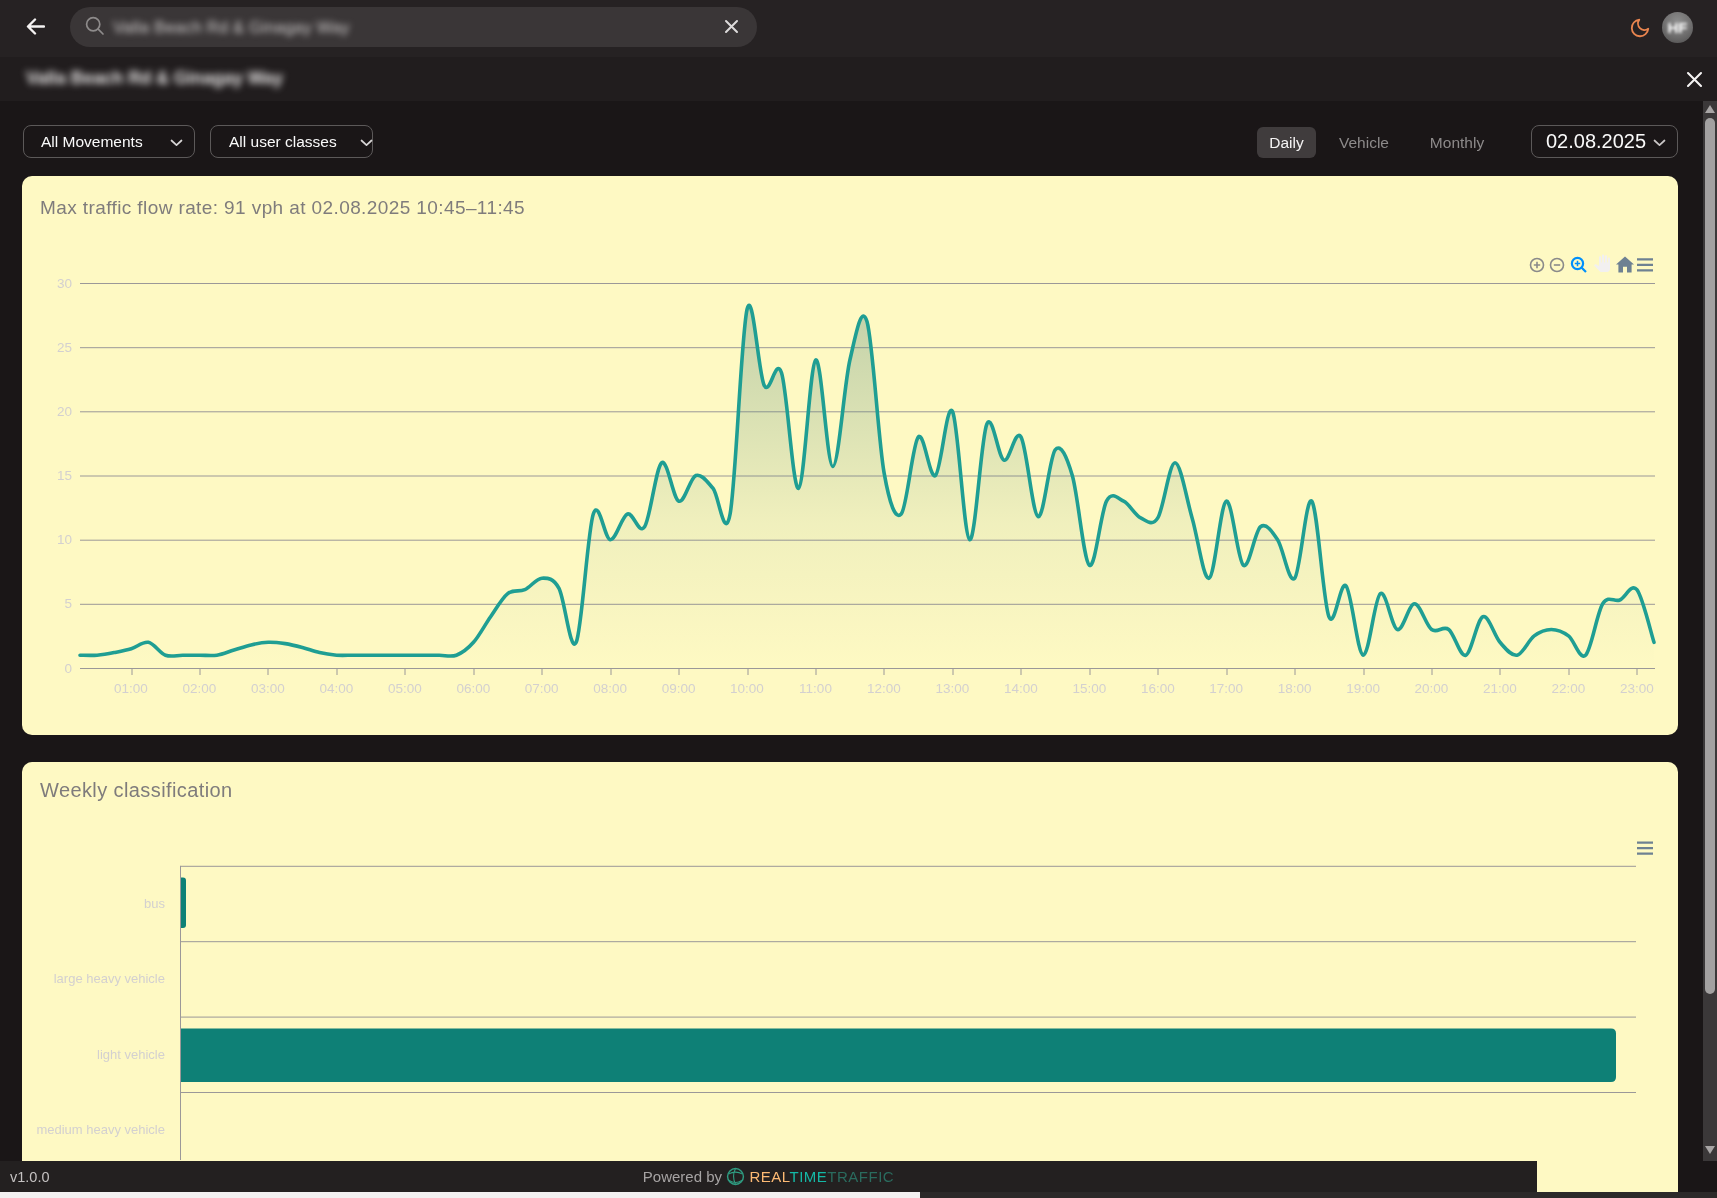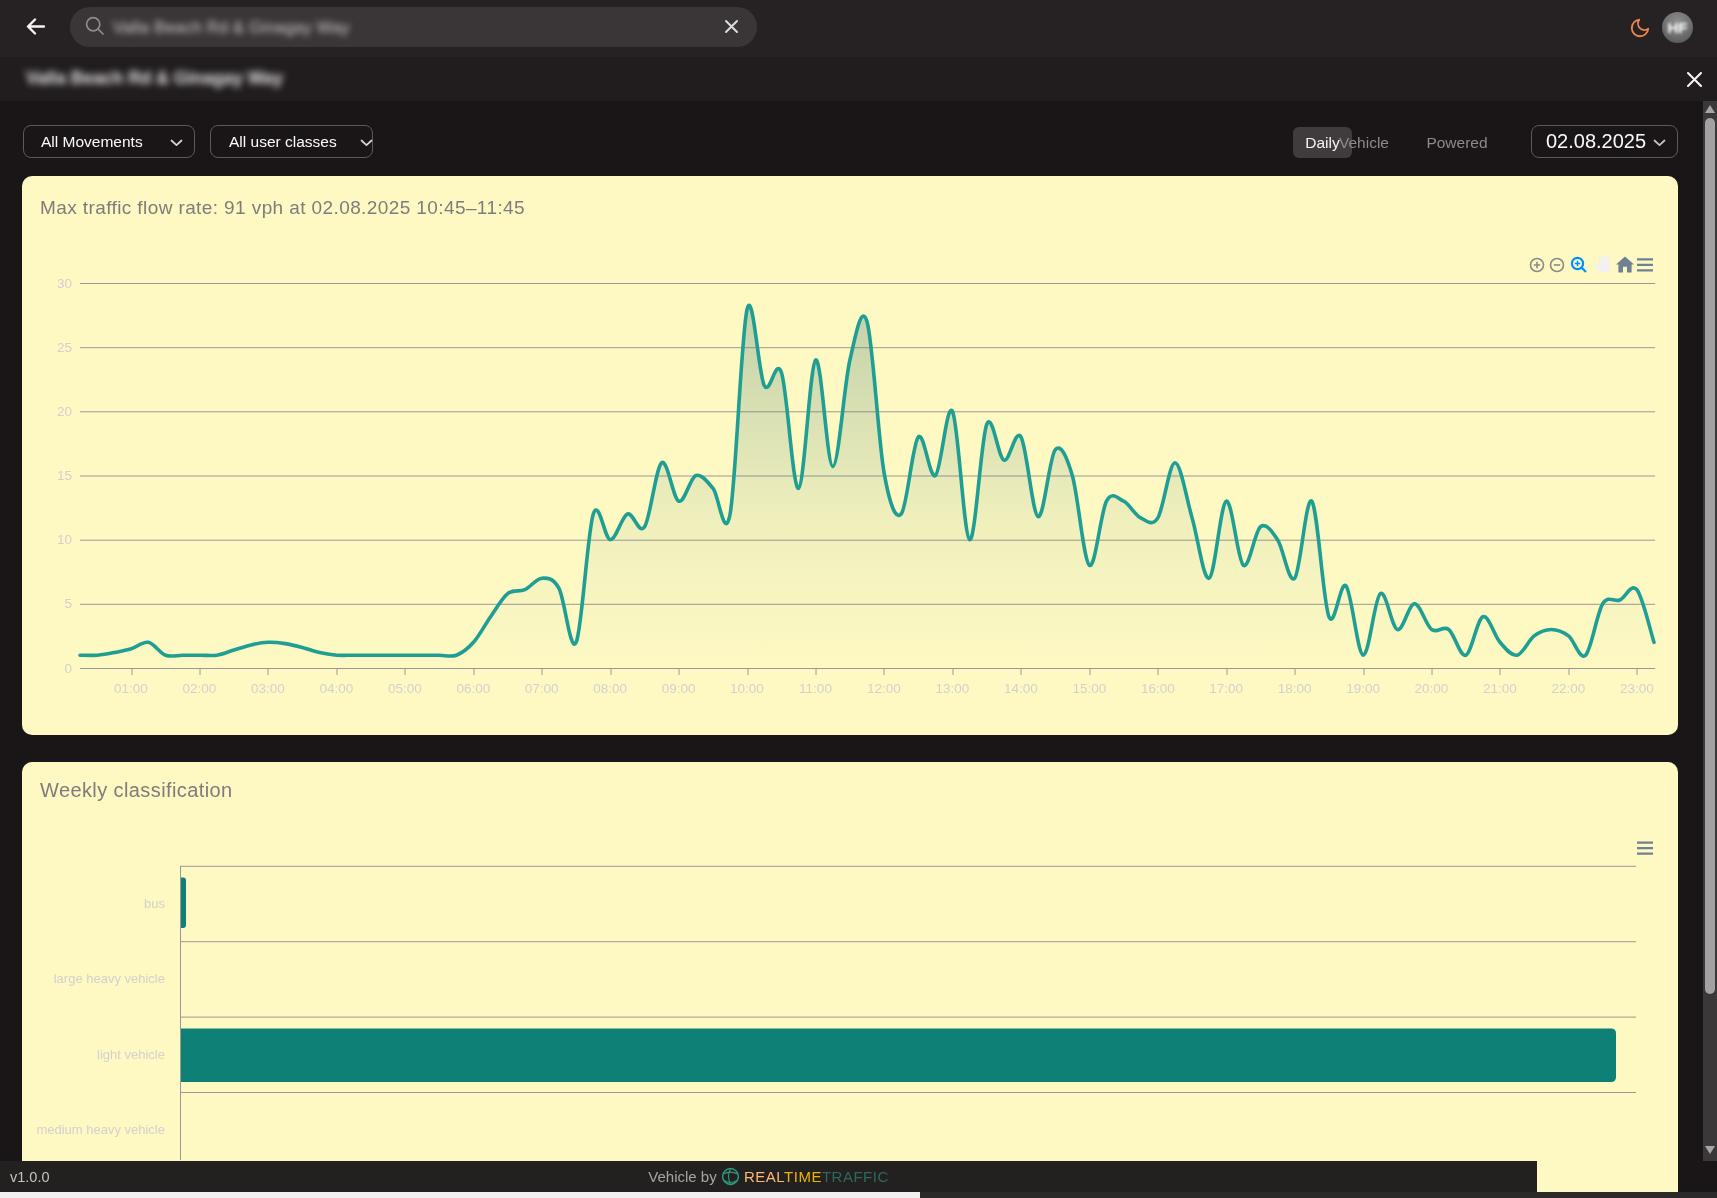--- a/index.html
+++ b/index.html
@@ -14,21 +14,21 @@
             background:radial-gradient(circle at 50% 32%, #8e8e8e 0%, #6f6e6e 55%, #4c4b4b 100%);
             color:#f2f1f1; font-size:14px; font-weight:bold; text-align:center; line-height:31px; }
   .avatar span { filter:blur(1.6px); color:#ffffff; font-size:15px; }
   
   .pagehead { position:absolute; left:0; top:57px; width:1717px; height:44px; background:#211d1e; }
   .pagehead .ptitle { position:absolute; left:26px; top:11px; font-size:17.5px; font-weight:bold; color:#eceaea; filter:blur(3.5px); white-space:nowrap; }
   
   .drop { position:absolute; height:33px; border:1px solid #5c5959; border-radius:8px; background:transparent;
           color:#fafafa; font-size:15.5px; font-weight:500; line-height:31px; }
   .seg { position:absolute; top:127px; height:31px; font-size:15.5px; line-height:31px; color:#8d8a8a; text-align:center; }
-  .segon { background:#403c3d; border-radius:6px; color:#f5f4f4;margin-left:36px; }
+  .segon { background:#403c3d; border-radius:6px; color:#f5f4f4; }
   
   .card { position:absolute; left:22px; width:1656px; background:#fef9c3; border-radius:10px; }
   .ctitle { position:absolute; left:18px; color:#7f7c7c; font-size:19px; letter-spacing:0.4px; white-space:nowrap; }
   
   .footer { position:absolute; left:0; top:1161px; width:1537px; height:31px; background:#232020; z-index:30; }
   .footer .ver { position:absolute; left:10px; top:8px; font-size:14.5px; color:#c4c1c1; }
   .fcenter { position:absolute; left:0; top:0; width:100%; height:31px; text-align:center; line-height:31px; font-size:15px; color:#908d8d; }
   
   .vtrack { position:absolute; left:1703px; top:101px; width:14px; height:1060px; background:#3b3839; z-index:40; }
   .vthumb { position:absolute; left:2px; top:17px; width:10px; height:876px; border-radius:5px; background:#a3a1a1; }
@@ -74,21 +74,21 @@
     </svg>
 </div>
 <div class="drop" style="left:210px; top:125px; width:163px;">
   <span style="position:absolute;left:18px;">All user classes</span>
   <svg class="abs" style="left:149px;top:13px;" width="13" height="8" viewBox="0 0 13 8">
       <path d="M1.5 1.5 l5 4.6 5-4.6" fill="none" stroke="#d7d5d5" stroke-width="1.7" stroke-linecap="round" stroke-linejoin="round"></path>
     </svg>
 </div>
 <div class="seg segon" style="left:1257px; width:59px;">Daily</div>
 <div class="seg" style="left:1330px; width:68px;">Vehicle</div>
-<div class="seg" style="left:1420px; width:74px;">Powered</div>
+<div class="seg" style="left:1420px; width:74px;">Monthly</div>
 <div class="drop" style="left:1531px; top:125px; width:147px;">
   <span style="position:absolute;left:14px;font-size:20px;">02.08.2025</span>
   <svg class="abs" style="left:121px;top:13px;" width="13" height="8" viewBox="0 0 13 8">
       <path d="M1.5 1.5 l5 4.6 5-4.6" fill="none" stroke="#c9c6c6" stroke-width="1.7" stroke-linecap="round" stroke-linejoin="round"></path>
     </svg>
 </div>
 
 <div class="card" style="top:176px; height:559px;">
     <div class="ctitle" style="top:21px;">Max traffic flow rate: 91 vph at 02.08.2025 10:45–11:45</div>
   </div>
@@ -195,26 +195,26 @@
 <text x="165" y="1058.8" text-anchor="end" fill="#d3d0d0" font-size="13px" font-family="Liberation Sans, sans-serif">light vehicle</text>
 <text x="165" y="1134.2" text-anchor="end" fill="#d3d0d0" font-size="13px" font-family="Liberation Sans, sans-serif">medium heavy vehicle</text>
 <path d="M181 877.5 h2 q3 0 3 3 v44.5 q0 3 -3 3 h-2 Z" fill="#0e8076"></path>
 <path d="M181 1028.5 H1611 q5 0 5 5 v43.5 q0 5 -5 5 H181 Z" fill="#0e8076"></path>
 <g stroke="#6E8192" stroke-width="2.4">
       <path d="M1637 842.6 h16 M1637 848.1 h16 M1637 853.6 h16"></path>
     </g>
 </svg>
 <div class="footer">
   <div class="ver">v1.0.0</div>
-  <div class="fcenter"><span style="color:#a6a3a3;">Vehicle by </span>
+  <div class="fcenter"><span style="color:#a6a3a3;">Powered by </span>
     <svg style="display:inline-block;vertical-align:-4px;" width="19" height="19" viewBox="0 0 24 24">
       <circle cx="12" cy="12" r="10" fill="none" stroke="#2f9d82" stroke-width="1.8"></circle>
       <path d="M3 9 q9 -5 18 0 M4 17 q8 5 16 0 M12 2 q-5 10 0 20" fill="none" stroke="#2f9d82" stroke-width="1.4"></path>
     </svg>
-    <span style="color:#fdba74;letter-spacing:0.5px;">REAL</span><span style="color:#eab308;letter-spacing:0.5px;">TIME</span><span style="color:#2a6b5e;letter-spacing:0.5px;">TRAFFIC</span>
+    <span style="color:#fdba74;letter-spacing:0.5px;">REAL</span><span style="color:#14b8a6;letter-spacing:0.5px;">TIME</span><span style="color:#2a6b5e;letter-spacing:0.5px;">TRAFFIC</span>
   </div>
 </div>
 
 <div class="vtrack">
   <svg class="abs" style="left:2px;top:4px;" width="10" height="8" viewBox="0 0 10 8">
       <path d="M5 0 L10 8 H0 Z" fill="#a8a5a5"></path>
     </svg>
   <div class="vthumb"></div>
   <svg class="abs" style="left:2px;top:1045px;" width="10" height="8" viewBox="0 0 10 8">
       <path d="M0 0 H10 L5 8 Z" fill="#a8a5a5"></path>

